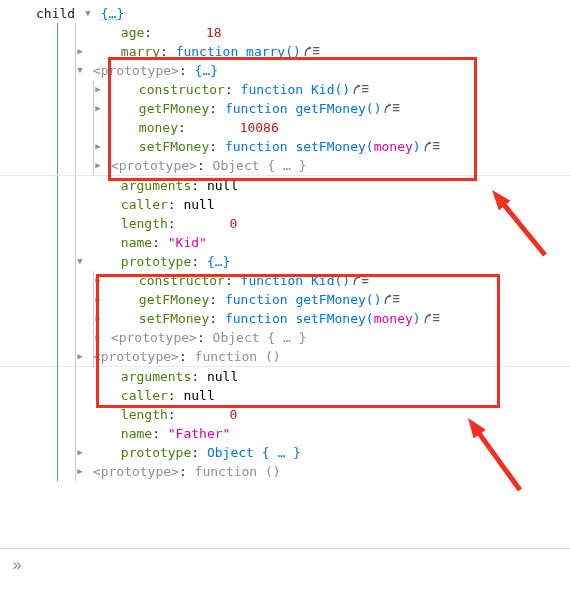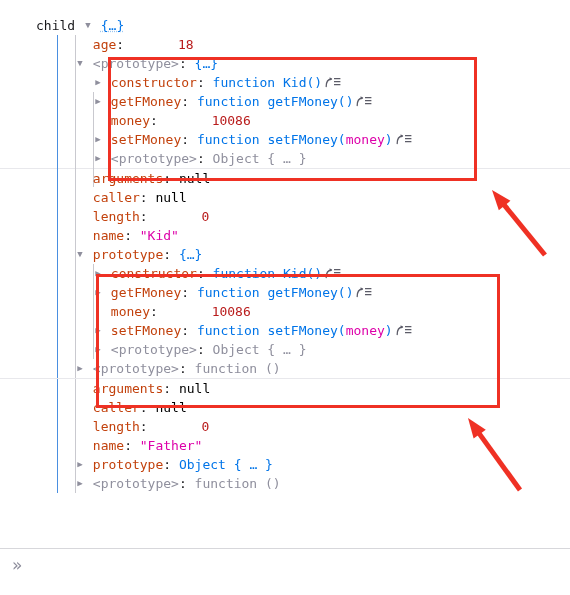--- a/index.html
+++ b/index.html
@@ -13,21 +13,21 @@
     font-size: 13px;
     line-height: 19px;
     color: #18181b;
     overflow: hidden;
     position: relative;
   }
 
   
   #console-output {
     position: absolute;
-    left: 0; top: 16px;
+    left: 0; top: 4px;
     width: 570px;
     height: 548px;
     overflow: hidden;
   }
 
   .group {
     position: relative;
   }
 
   
@@ -65,21 +65,21 @@
     font-size: 9px;
     vertical-align: middle;
     position: relative;
     top: -1px;
   }
   .twisty.open  { color: #8f8f9d; }
   .twisty.blank { color: transparent; }
 
   
   .t-label    { color: #18181b; }                       
-  .t-prop     { color: #c2410c; }                       
+  .t-prop     { color: #4d7c0f; margin-left: 28px; }                       
   .t-proto    { color: #8f8f9d; }                       
   .t-obj      { color: #0074e8; text-decoration: underline; text-decoration-style: dotted; text-decoration-color: #9cc6f0; }
   .t-objp     { color: #0074e8; }                       
   .t-fn       { color: #0074e8; }                       
   .t-fng      { color: #8f8f9d; }                       
   .t-num      { color: #b91c1c; margin-left: 46px; }                       
   .t-str      { color: #dd00a9; }                       
   .t-null     { color: #000000; }                       
   .t-param    { color: #dd00a9; }                       
   .t-punct    { color: #18181b; }
@@ -140,20 +140,27 @@
   }
 </style>
 </head>
 <body>
 
 <div id="console-output">
     <div class="group">
       <div class="row"><span class="ind" style="width: 36px;"></span><span class="t-label">child</span><span> </span><span class="twisty open">▼</span><span> </span><span class="t-obj">{…}</span></div>
       <div style="position: relative;">
         <div class="row"><span class="ind" style="width: 75px;"></span><span class="twisty blank">▶</span><span> </span><span class="t-prop">age</span><span class="t-punct">: </span><span class="t-num">18</span></div>
+        <div class="row"><span class="ind" style="width: 75px;"></span><span class="twisty closed">▶</span><span> </span><span class="t-prop">marry</span><span class="t-punct">: </span><span class="t-fn">function marry()</span><span class="jump-icon"><svg viewBox="0 0 16 11" width="16" height="11" aria-hidden="true">
+              <path d="M1.2 9.6 C1.2 4.2 3.6 2.2 6.2 2.0" fill="none" stroke="#5c5c68" stroke-width="1.3" stroke-linecap="round"></path>
+              <path d="M4.6 0.2 L7.4 2.0 L4.6 3.8 Z" fill="#5c5c68"></path>
+              <rect x="9.0" y="1.0" width="6.4" height="1.25" fill="#5c5c68"></rect>
+              <rect x="9.0" y="4.0" width="6.4" height="1.25" fill="#5c5c68"></rect>
+              <rect x="9.0" y="7.0" width="6.4" height="1.25" fill="#5c5c68"></rect>
+            </svg></span></div>
         <div class="row"><span class="ind" style="width: 75px;"></span><span class="twisty open">▼</span><span> </span><span class="t-proto">&lt;prototype&gt;</span><span class="t-punct">: </span><span class="t-brace">{…}</span></div>
         <div class="row"><span class="ind" style="width: 93px;"></span><span class="twisty closed">▶</span><span> </span><span class="t-prop">constructor</span><span class="t-punct">: </span><span class="t-fn">function Kid()</span><span class="jump-icon"><svg viewBox="0 0 16 11" width="16" height="11" aria-hidden="true">
               <path d="M1.2 9.6 C1.2 4.2 3.6 2.2 6.2 2.0" fill="none" stroke="#5c5c68" stroke-width="1.3" stroke-linecap="round"></path>
               <path d="M4.6 0.2 L7.4 2.0 L4.6 3.8 Z" fill="#5c5c68"></path>
               <rect x="9.0" y="1.0" width="6.4" height="1.25" fill="#5c5c68"></rect>
               <rect x="9.0" y="4.0" width="6.4" height="1.25" fill="#5c5c68"></rect>
               <rect x="9.0" y="7.0" width="6.4" height="1.25" fill="#5c5c68"></rect>
             </svg></span></div>
         <div class="row"><span class="ind" style="width: 93px;"></span><span class="twisty closed">▶</span><span> </span><span class="t-prop">getFMoney</span><span class="t-punct">: </span><span class="t-fn">function getFMoney()</span><span class="jump-icon"><svg viewBox="0 0 16 11" width="16" height="11" aria-hidden="true">
               <path d="M1.2 9.6 C1.2 4.2 3.6 2.2 6.2 2.0" fill="none" stroke="#5c5c68" stroke-width="1.3" stroke-linecap="round"></path>
@@ -191,21 +198,20 @@
               <rect x="9.0" y="4.0" width="6.4" height="1.25" fill="#5c5c68"></rect>
               <rect x="9.0" y="7.0" width="6.4" height="1.25" fill="#5c5c68"></rect>
             </svg></span></div>
         <div class="row"><span class="ind" style="width: 93px;"></span><span class="twisty closed">▶</span><span> </span><span class="t-prop">getFMoney</span><span class="t-punct">: </span><span class="t-fn">function getFMoney()</span><span class="jump-icon"><svg viewBox="0 0 16 11" width="16" height="11" aria-hidden="true">
               <path d="M1.2 9.6 C1.2 4.2 3.6 2.2 6.2 2.0" fill="none" stroke="#5c5c68" stroke-width="1.3" stroke-linecap="round"></path>
               <path d="M4.6 0.2 L7.4 2.0 L4.6 3.8 Z" fill="#5c5c68"></path>
               <rect x="9.0" y="1.0" width="6.4" height="1.25" fill="#5c5c68"></rect>
               <rect x="9.0" y="4.0" width="6.4" height="1.25" fill="#5c5c68"></rect>
               <rect x="9.0" y="7.0" width="6.4" height="1.25" fill="#5c5c68"></rect>
             </svg></span></div>
-        <div class="row"><span class="ind" style="width: 93px;"></span><span class="twisty blank">▶</span><span> </span><span class="t-prop">money</span><span class="t-punct">: </span><span class="t-num">10086</span></div>
         <div class="row"><span class="ind" style="width: 93px;"></span><span class="twisty closed">▶</span><span> </span><span class="t-prop">setFMoney</span><span class="t-punct">: </span><span class="t-fn">function setFMoney(</span><span class="t-param">money</span><span class="t-fn">)</span><span class="jump-icon"><svg viewBox="0 0 16 11" width="16" height="11" aria-hidden="true">
               <path d="M1.2 9.6 C1.2 4.2 3.6 2.2 6.2 2.0" fill="none" stroke="#5c5c68" stroke-width="1.3" stroke-linecap="round"></path>
               <path d="M4.6 0.2 L7.4 2.0 L4.6 3.8 Z" fill="#5c5c68"></path>
               <rect x="9.0" y="1.0" width="6.4" height="1.25" fill="#5c5c68"></rect>
               <rect x="9.0" y="4.0" width="6.4" height="1.25" fill="#5c5c68"></rect>
               <rect x="9.0" y="7.0" width="6.4" height="1.25" fill="#5c5c68"></rect>
             </svg></span></div>
         <div class="row"><span class="ind" style="width: 93px;"></span><span class="twisty closed">▶</span><span> </span><span class="t-proto">&lt;prototype&gt;</span><span class="t-punct">: </span><span class="t-fng">Object { … }</span></div>
         <div class="row"><span class="ind" style="width: 75px;"></span><span class="twisty closed">▶</span><span> </span><span class="t-proto">&lt;prototype&gt;</span><span class="t-punct">: </span><span class="t-fng">function ()</span></div>
         <div class="guide guide-blue" style="left: 57px; top: 0px; bottom: auto; height: 209px;"></div>

